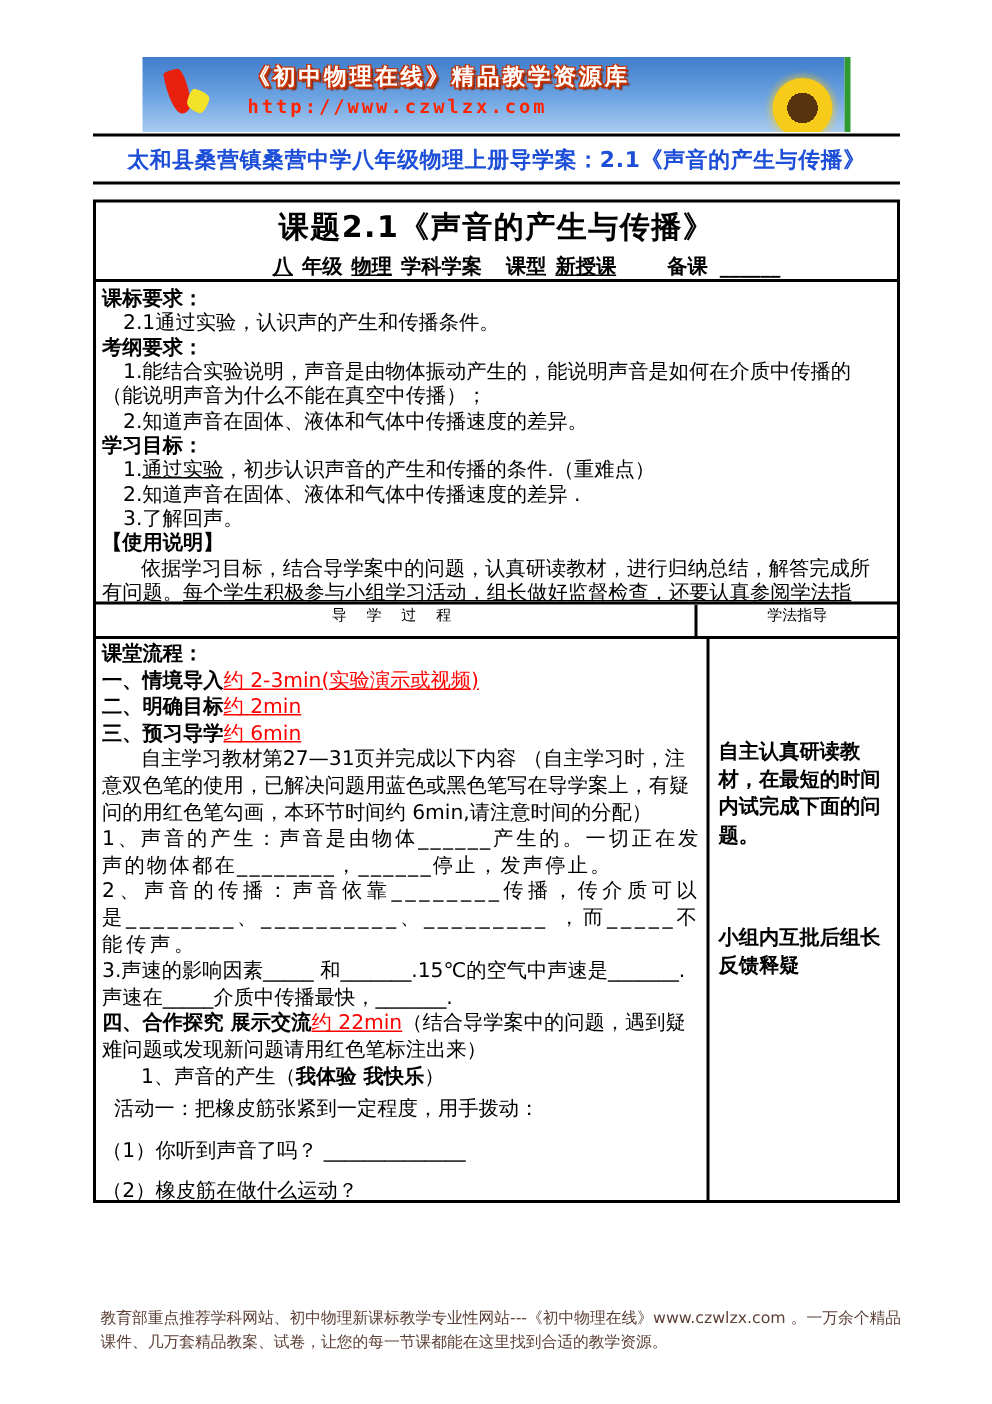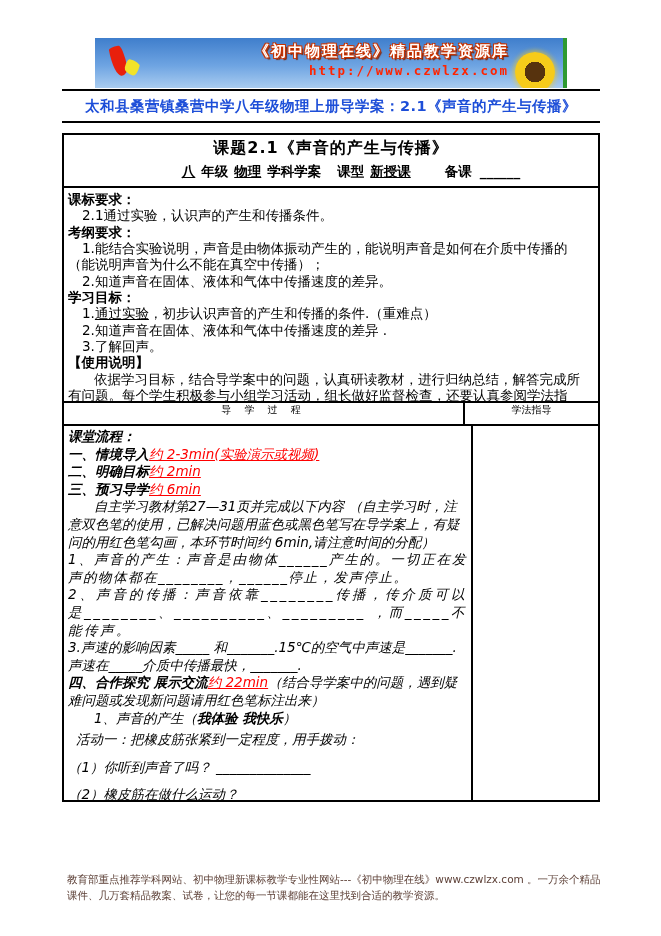--- a/index.html
+++ b/index.html
@@ -15,21 +15,21 @@
   }
   .logo { position:absolute; left:12px; top:6px; width:40px; height:40px; }
   .logo-red {
     position:absolute; left:4px; top:2px; width:15px; height:30px; background:#e8200c;
     border-radius:65% 35% 45% 55% / 8% 75% 25% 92%; transform:rotate(-10deg);
   }
   .logo-yellow {
     position:absolute; left:18px; top:16px; width:14px; height:15px; background:#f2e32a;
     border-radius:20% 80% 30% 70% / 60% 30% 70% 40%; transform:rotate(14deg);
   }
-  .banner-text { position:absolute; left:70px; right:54px; top:4px; text-align:right; white-space:nowrap; }
+  .banner-text { position:absolute; left:70px; right:54px; top:4px; text-align:left; white-space:nowrap; }
   .banner-title {
     font-size:15px; font-weight:bold; color:#ffffff; letter-spacing:2px;
     text-shadow:1px 1px 0 #c83200,-1px -1px 0 #c83200,1px -1px 0 #c83200,-1px 1px 0 #c83200,2px 2px 1px #802000;
   }
   .banner-url { margin-top:2px; font-size:12.5px; font-weight:bold; color:#ff2400; letter-spacing:2px;
     font-family:"DejaVu Sans Mono", monospace; }
   .sunflower {
     position:absolute; right:8px; bottom:-4px; width:40px; height:40px; border-radius:50%;
     background:radial-gradient(circle at 50% 50%, #57330e 0 36%, #f6cb1a 36% 72%, #eaa60b 72% 100%);
     box-shadow:0 0 4px 2px rgba(246,203,26,.55);
@@ -40,40 +40,40 @@
     border-top:2px solid #000; border-bottom:2px solid #000;
     display:flex; align-items:center; justify-content:center;
     font-size:14.5px; font-weight:bold; color:#1d4ed8; letter-spacing:.5px; white-space:nowrap;
   }
   
   .sheet {
     position:absolute; left:62px; top:133px; width:534px; height:665px;
     border:2px solid #000; display:flex; flex-direction:column;
   }
   .title-block { height:51px; border-bottom:2px solid #000; text-align:center; overflow:hidden; }
-  .sheet-title { font-size:16px; font-weight:bold; margin-top:3px; letter-spacing:1px; }
+  .sheet-title { font-size:20px; font-weight:bold; margin-top:3px; letter-spacing:1px; }
   .sheet-subtitle { font-size:13.5px; font-weight:bold; margin-top:4px;margin-left:40px; }
   .u { text-decoration:underline; }
   .sp  { margin-right:6px; }
   .sp2 { margin:0 6px 0 16px; }
   .sp3 { margin:0 8px 0 34px; }
   .req-block { height:210px; border-bottom:2px solid #000; padding:3px 5px 0 4px;
     font-size:13.5px; line-height:16.35px; overflow:hidden; }
   .req-block p { margin:0; }
   .b { font-weight:bold; }
   .ti1 { text-indent:14px; }
   .ti2 { text-indent:26px; }
   .red { color:#ff0000; }
   .process-header { height:21px; border-bottom:2px solid #000; display:flex; font-size:10px; overflow:hidden; }
   .ph-left { width:399px; border-right:2px solid #000; text-align:center; letter-spacing:5px; }
   .ph-right { flex:1; text-align:center; }
   .process-body { flex:1; display:flex; overflow:hidden; }
   .pb-left { width:399px; border-right:2px solid #000; padding:2px 4px 0 4px;
     font-size:13.5px; line-height:17.6px; overflow:hidden; }
-  .pb-left p { margin:0;font-style:italic; }
+  .pb-left p { margin:0; }
   .wide  { letter-spacing:1.5px; text-align:justify; }
   .wide2 { letter-spacing:2.5px; text-align:justify; }
   .exp-line { padding-left:26px; }
   .activity { padding-left:8px; margin-top:4px !important; }
   .q { margin-top:10px !important; }
   .pb-right { flex:1; padding:66px 3px 0 6px; font-size:13.5px; font-weight:bold; line-height:18.5px; overflow:hidden; }
   .pb-right p { margin:0; }
   .guidance2 { margin-top:50px !important; }
   
   .footer {
@@ -137,19 +137,23 @@
       <p class="wide">1、声音的产生：声音是由物体______产生的。一切正在发声的物体都在________，______停止，发声停止。</p>
       <p class="wide2">2、声音的传播：声音依靠________传播，传介质可以是________、__________、_________ ，而_____不能传声。</p>
       <p>3.声速的影响因素_____ 和_______.15℃的空气中声速是_______.声速在_____介质中传播最快，_______.</p>
       <p><span class="b">四、合作探究 展示交流</span><span class="red u">约 22min</span><span>（结合导学案中的问题，遇到疑难问题或发现新问题请用红色笔标注出来）</span></p>
       <p class="exp-line"><span>1、声音的产生（</span><span class="b">我体验 我快乐</span><span>）</span></p>
       <p class="activity">活动一：把橡皮筋张紧到一定程度，用手拨动：</p>
       <p class="q">（1）你听到声音了吗？ ______________</p>
       <p class="q">（2）橡皮筋在做什么运动？ ____________</p>
 
     </div>
+    <div class="pb-right">
+      <p>自主认真研读教材，在最短的时间内试完成下面的问题。</p>
+      <p class="guidance2">小组内互批后组长反馈释疑</p>
+    </div>
   </div>
 
 </div>
 
 <div class="footer">
   <p>教育部重点推荐学科网站、初中物理新课标教学专业性网站---《初中物理在线》www.czwlzx.com 。一万余个精品课件、几万套精品教案、试卷，让您的每一节课都能在这里找到合适的教学资源。</p>
 </div>
 
 </body></html>

